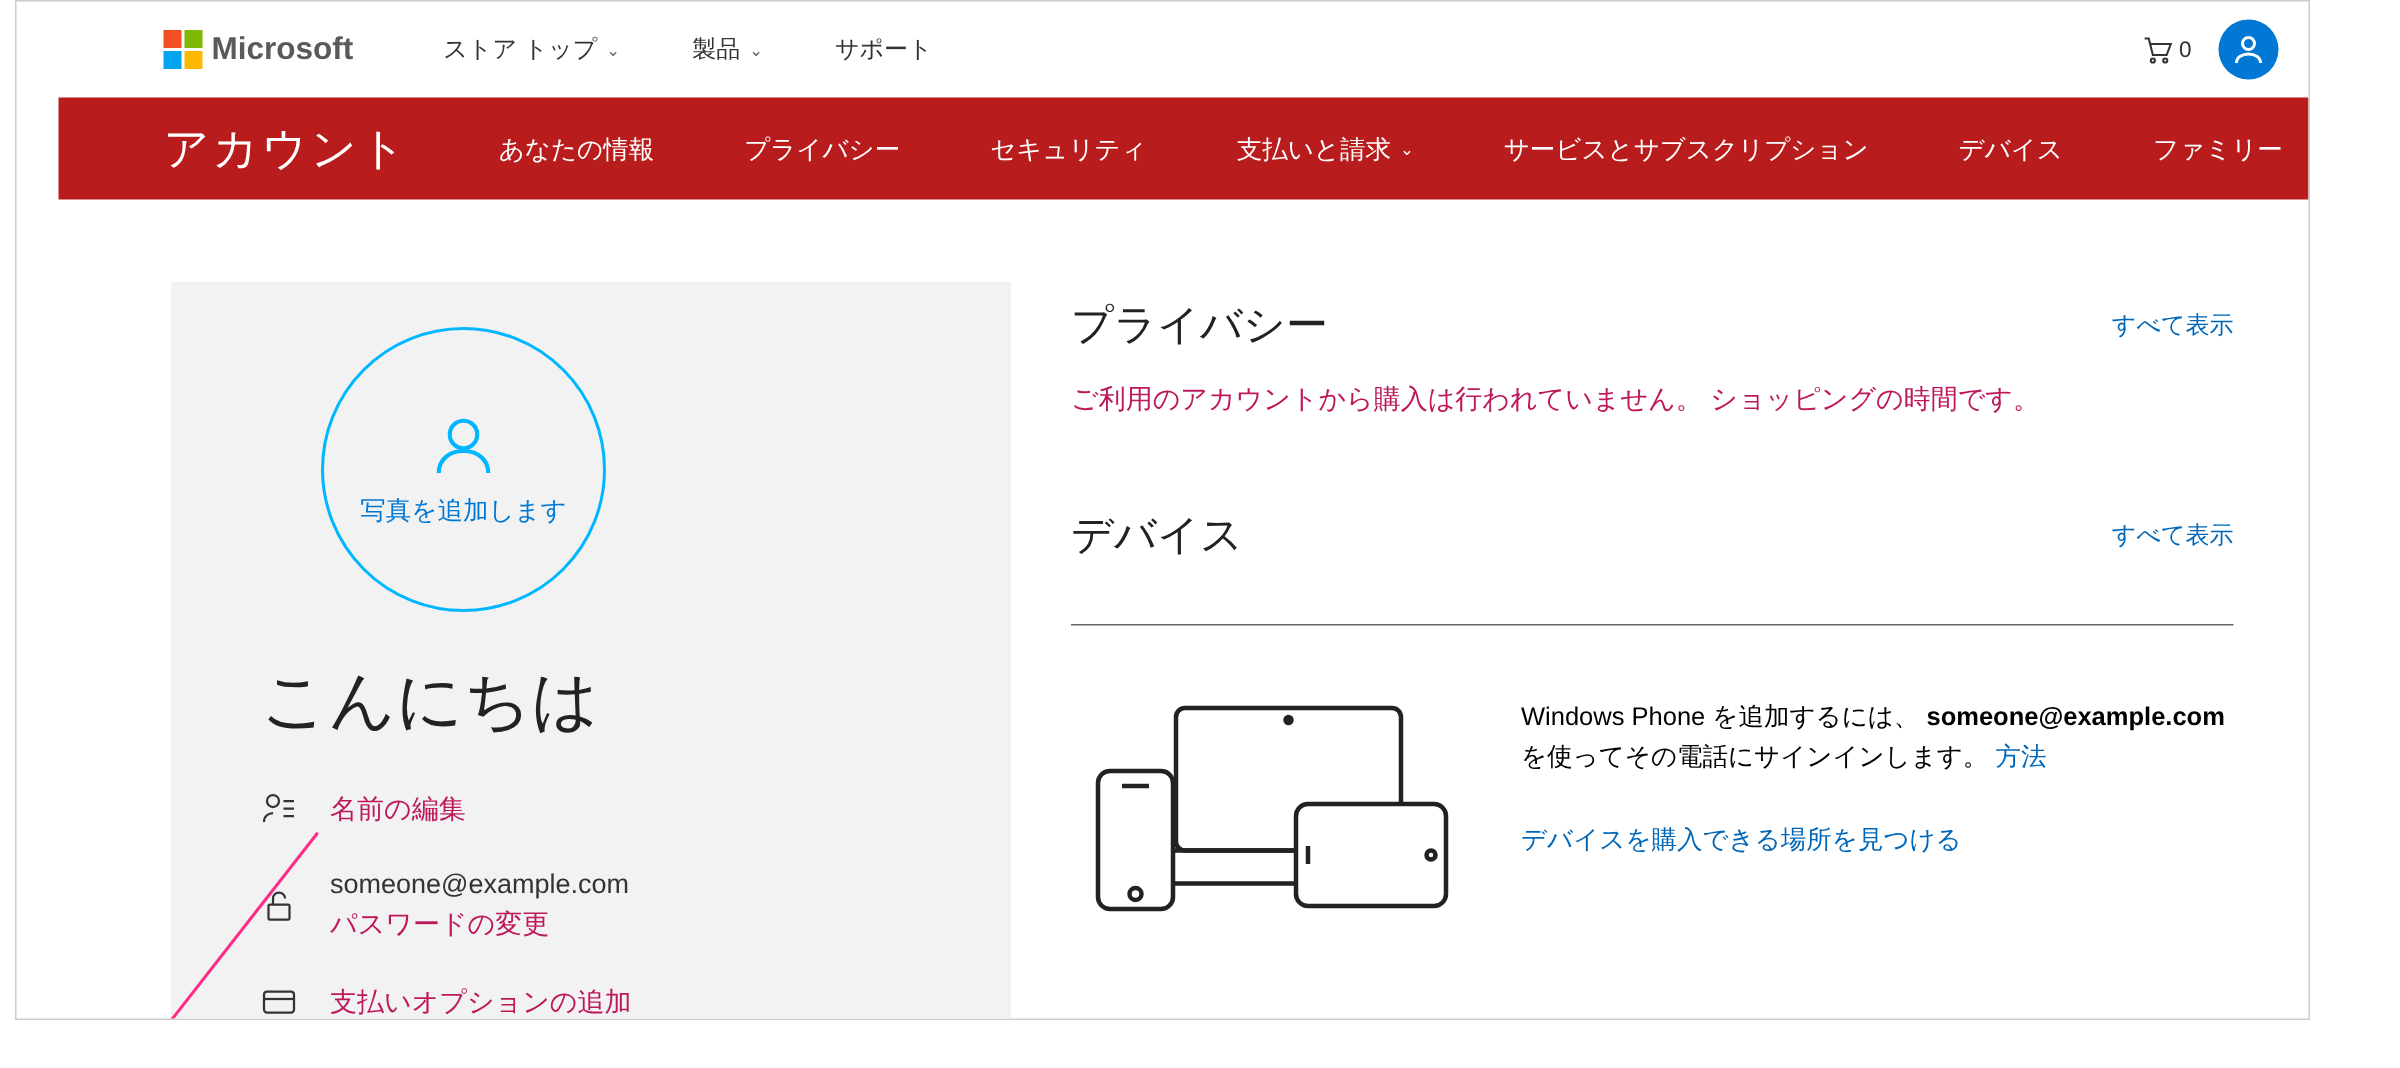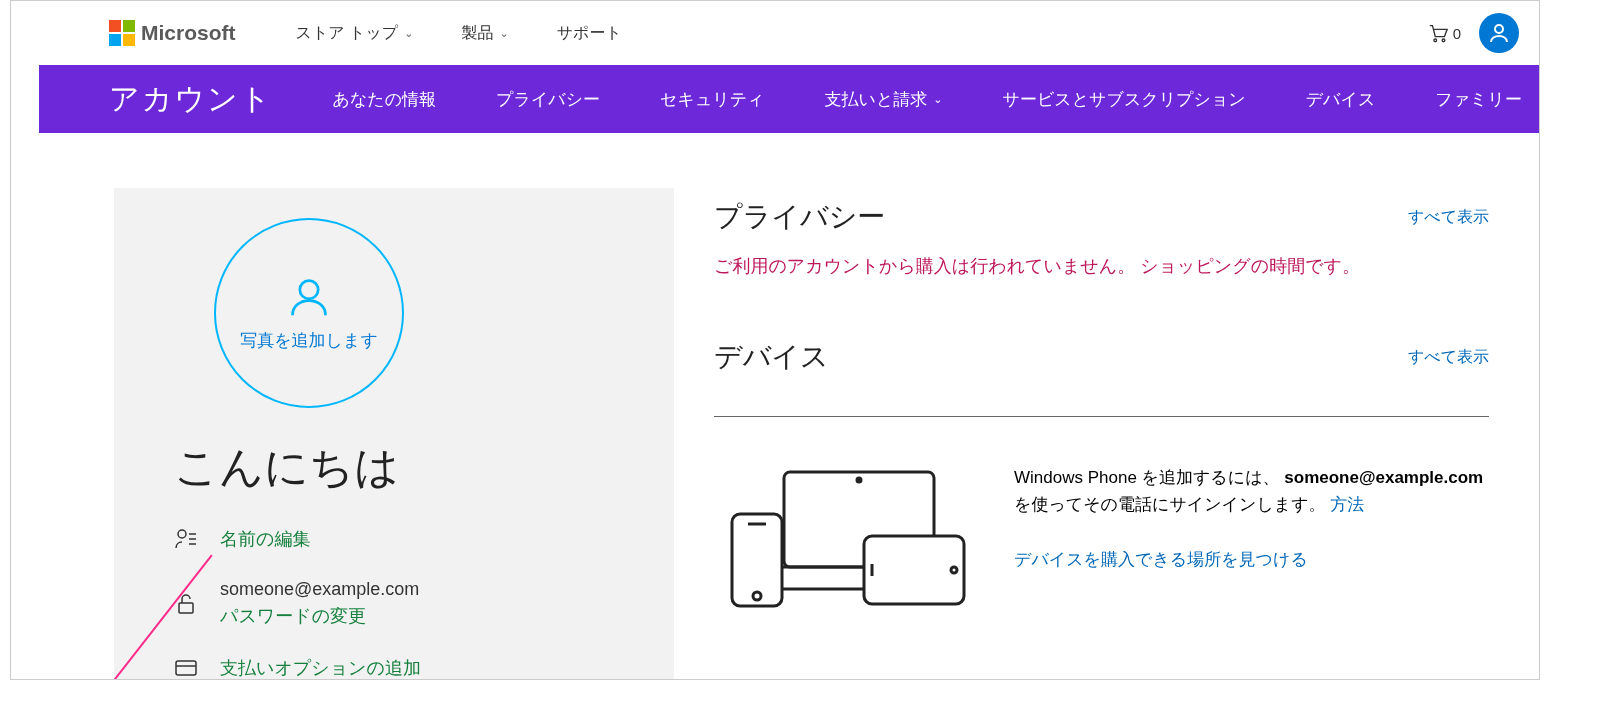--- a/index.html
+++ b/index.html
@@ -61,21 +61,21 @@
 }
 .cart { display:flex; align-items:center; gap:4px; font-size:15px; color:#333; cursor:pointer;}
 .avatar-btn {
   width:40px; height:40px; border-radius:50%;
   background:#0078d4; display:flex; align-items:center; justify-content:center;
   cursor:pointer;
 }
 
 
 .blue-nav {
-  height: 68px; background:#6d28d9; display:flex; align-items:center;
+  height: 68px; background:#b91c1c; display:flex; align-items:center;
   padding: 0 0 0 70px; gap: 60px; color:#fff;
 }
 .blue-brand { font-size: 30px; font-weight: 300; letter-spacing: 2px; }
 .blue-item { font-size: 17px; cursor:pointer; display:flex; align-items:center; gap:6px; }
 .blue-chev { font-size:11px; color:#fff; }
 
 
 .main { display:flex; padding: 55px 50px 0 75px; gap: 40px; }
 .left-col {
   width: 560px;
@@ -88,21 +88,21 @@
   border: 2px solid #00b7ff;
   border-radius:50%;
   display:flex; flex-direction:column; align-items:center; justify-content:center;
   gap: 10px;
   margin: 0 auto 30px 40px;
   cursor:pointer;
 }
 .photo-text { color:#0078d4; font-size:17px; }
 .greet { font-size: 44px; font-weight: 300; color:#222; margin-bottom: 30px; }
 .account-row { display:flex; align-items:center; gap: 22px; margin-bottom: 28px; font-size:18px; }
-.account-row .link { color:#15803d; cursor:pointer; }
+.account-row .link { color:#be185d; cursor:pointer; }
 .account-row .stacked { display:flex; flex-direction:column; gap:4px; }
 .account-row .stacked .plain { color:#333; }
 
 .right-col { flex:1; padding-top: 10px; }
 .section { margin-bottom: 60px; }
 .section-header { display:flex; justify-content:space-between; align-items:center; margin-bottom: 18px; }
 .section-title { font-size: 28px; font-weight: 400; color:#222; }
 .see-all { color:#0067b8; font-size:16px; cursor:pointer; }
 .section-body { font-size: 18px; color:#be185d; margin-bottom: 34px; }
 .section-divider { border-top:1px solid #666; margin-top: 40px; }

